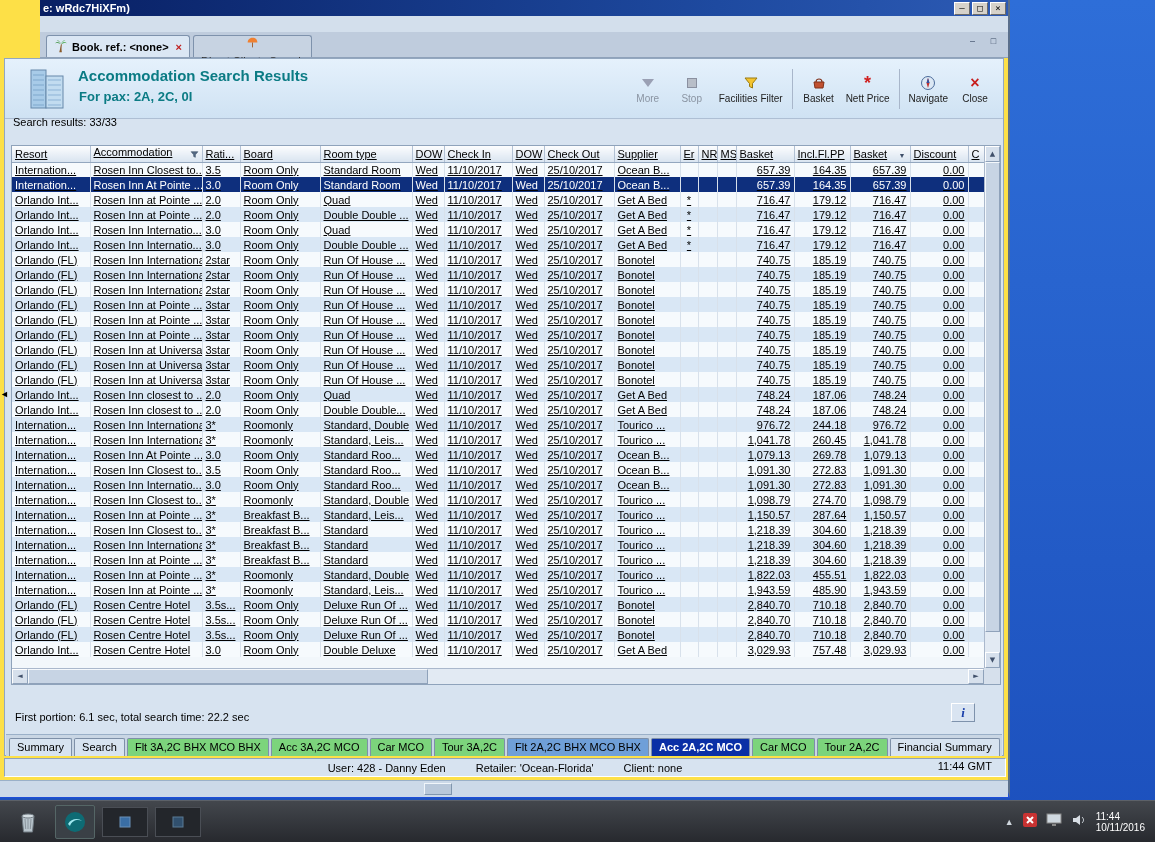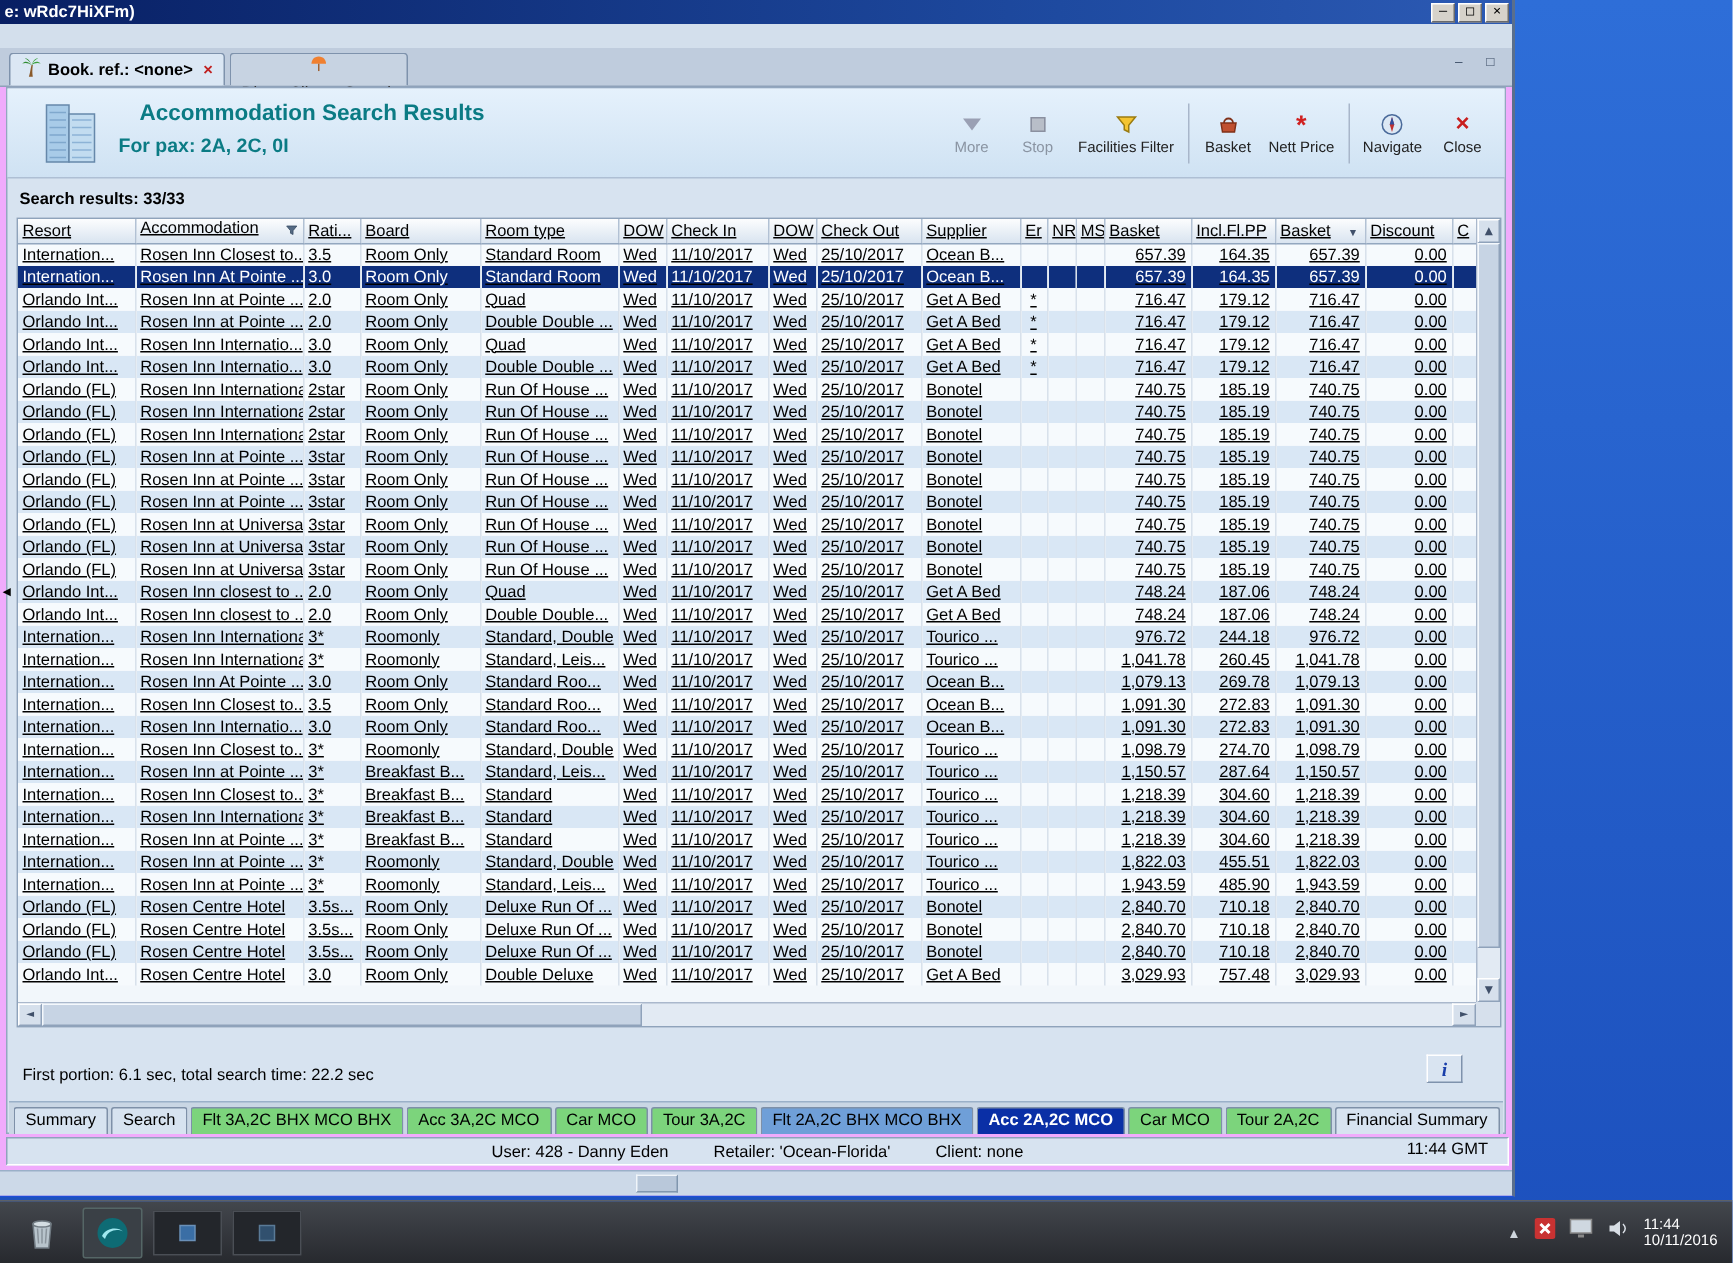--- a/index.html
+++ b/index.html
@@ -1,20 +1,20 @@
 <!DOCTYPE html>
 <html><head>
 <meta charset="utf-8">
 <style>
   * { margin:0; padding:0; box-sizing:border-box; }
   html,body { width:1155px; height:842px; overflow:hidden; }
   body { font-family:"Liberation Sans", sans-serif; background:linear-gradient(180deg,#2e6ed8,#1c50bd); position:relative; }
 
   
-  .app-window { position:absolute; left:0; top:0; width:1010px; height:798px; background:#f0abfc; border-right:2px solid #5a6f8c; border-bottom:1px solid #1d4ed8; }
+  .app-window { position:absolute; left:0; top:0; width:1010px; height:798px; background:#fde047; border-right:2px solid #5a6f8c; border-bottom:6px solid #1d4ed8;padding-left:40px; }
 
   .titlebar { height:16px; background:linear-gradient(90deg,#081f63,#1e4aa0 70%,#2c5ab4); color:#fff; font-size:11px; font-weight:bold; display:flex; align-items:center; padding:0 2px 0 3px; }
   .title-text { flex:1 1 auto; white-space:nowrap; overflow:hidden; }
   .win-controls { display:flex; gap:2px; }
   .winbtn { width:16px; height:13px; background:#d6d2ca; border:1px solid; border-color:#ffffff #6a6a6a #6a6a6a #ffffff; font-size:9px; line-height:10px; text-align:center; color:#000; cursor:default; font-family:"DejaVu Sans Mono",monospace; }
 
   .menustrip { height:16px; background:#d3dfec; }
 
   .tabbar { height:26px; background:#bfccdd; border-bottom:1px solid #8fa2ba; display:flex; align-items:flex-end; padding:0 6px; gap:3px; position:relative; }
   .tab { height:22px; display:flex; align-items:center; gap:4px; padding:0 7px; font-size:11px; border:1px solid #7e92ac; border-bottom:none; border-radius:3px 3px 0 0; white-space:nowrap; }
@@ -22,34 +22,34 @@
   .tab.inactive { background:#c7d3e2; color:#333;flex-direction:column; }
   .tab-close { color:#c02020; font-weight:bold; font-size:11px; margin-left:3px; }
   .tabbar-right { position:absolute; right:8px; top:4px; display:flex; gap:8px; font-size:9px; color:#3a4a64; }
   .mdi { width:13px; height:12px; text-align:center; line-height:11px; cursor:default; }
 
   
   .panel { position:absolute; left:4px; top:58px; width:1000px; height:698px; background:#d7e3f0; border:1px solid #93a7bf; }
 
   .header-band { position:absolute; top:0; left:0; right:0; height:60px; background:linear-gradient(180deg,#e5f1fc,#cfe2f3); border-bottom:1px solid #aebfd4; }
   .building-icon { position:absolute; left:20px; top:7px; }
-  .hd-title { position:absolute; left:88px; top:8px; font-size:15px; font-weight:bold; color:#0b7b84; }
+  .hd-title { position:absolute; left:73px; top:8px; font-size:15px; font-weight:bold; color:#0b7b84; }
   .hd-sub   { position:absolute; left:74px; top:30px; font-size:13px; font-weight:bold; color:#0b7b84; }
 
   .toolbar { position:absolute; right:6px; top:4px; height:52px; display:flex; align-items:stretch; }
   .tbtn { min-width:44px; padding:2px 5px; display:flex; flex-direction:column; align-items:center; justify-content:center; gap:2px; font-size:10px; color:#222; cursor:default; }
   .tbtn.disabled { color:#8a94a2; }
   .tico { height:16px; display:flex; align-items:center; justify-content:center; }
   .tsep { width:1px; background:#a8b6ca; margin:6px 4px; }
   .tri-down { width:0; height:0; border-left:6px solid transparent; border-right:6px solid transparent; border-top:8px solid #9aa0b4; }
   .sq-stop { display:inline-block; width:10px; height:10px; background:#b8bec8; border:1px solid #8a90a0; }
   .ast { color:#d02020; font-size:18px; font-weight:bold; line-height:14px; }
   .clx { color:#c81e1e; font-size:16px; font-weight:bold; line-height:14px; }
 
-  .results-label { position:absolute; top:68px; left:8px; font-size:11px; font-weight:bold; color:#000; }
+  .results-label { position:absolute; top:57px; left:8px; font-size:11px; font-weight:normal; color:#000; }
 
   
   .grid { position:absolute; top:86px; left:6px; width:990px; height:540px; background:#f2f7fb; border:1px solid #8fa3bb; }
   .grid-table-area { position:absolute; left:0; top:0; right:16px; bottom:16px; overflow:hidden;text-decoration:underline; }
   table.results { border-collapse:collapse; table-layout:fixed; width:974px; font-size:11px; }
   table.results th { height:16px; background:linear-gradient(180deg,#fcfdfe,#d9e4f0); border-right:1px solid #b2c1d4; border-bottom:1px solid #93a7bf; font-weight:normal; text-align:left; padding:0 3px; white-space:nowrap; overflow:hidden; position:relative; }
   table.results td { height:15px; padding:0 3px; white-space:nowrap; overflow:hidden; border-right:1px solid rgba(150,170,195,.28); }
   tr.odd  { background:#f6fafd; }
   tr.even { background:#d9e7f5; }
   tr.selected { background:#0e2f7d; color:#fff; }

